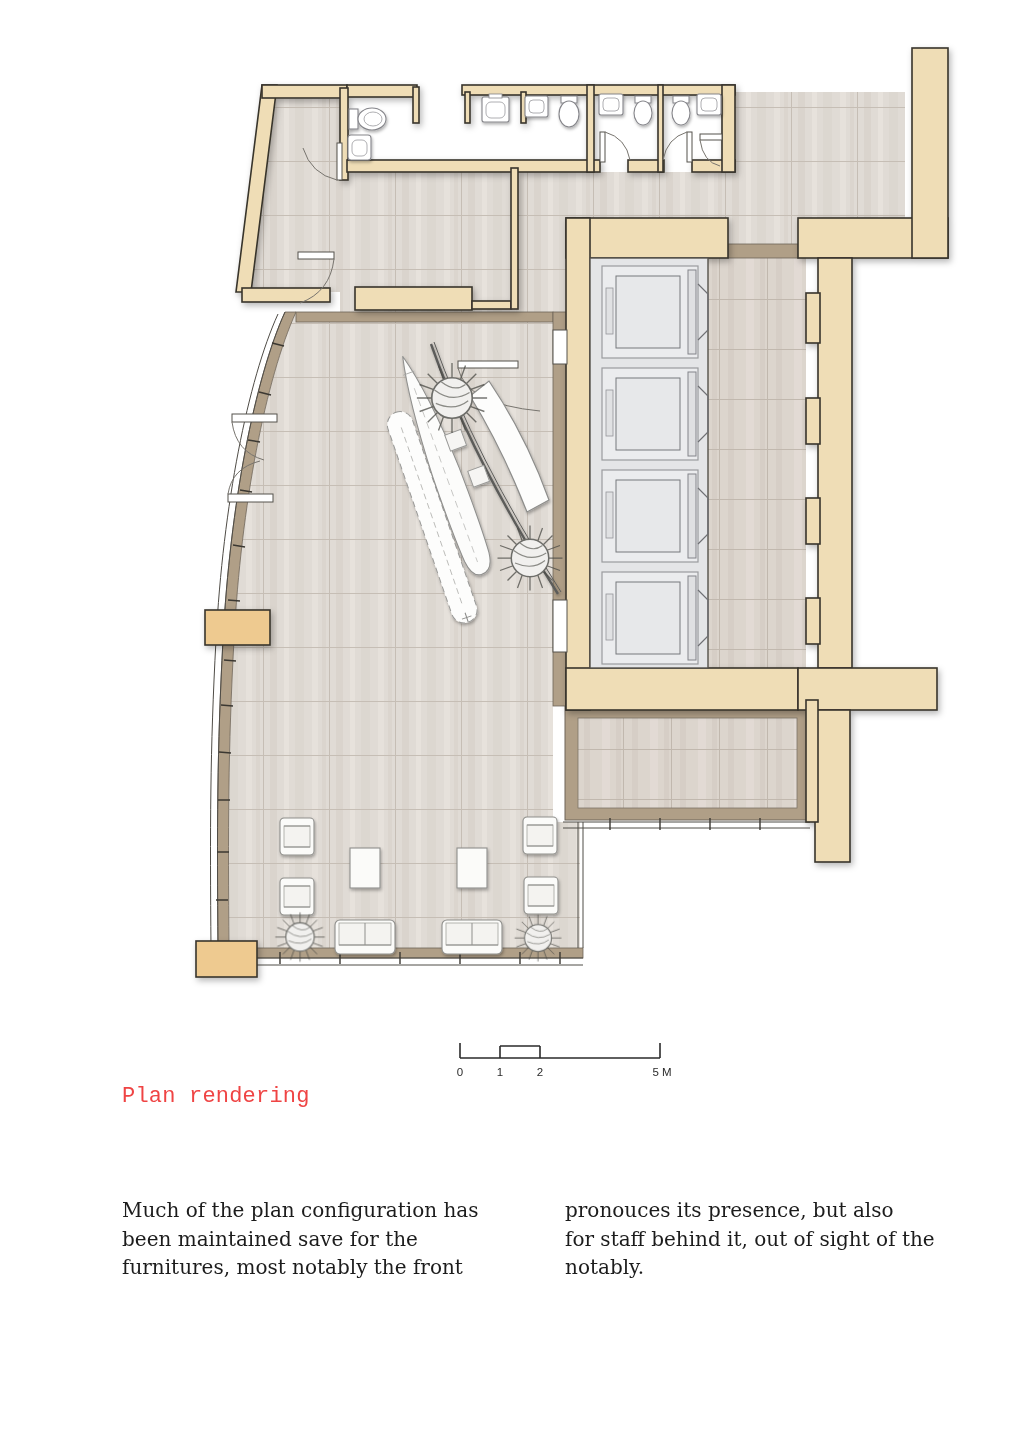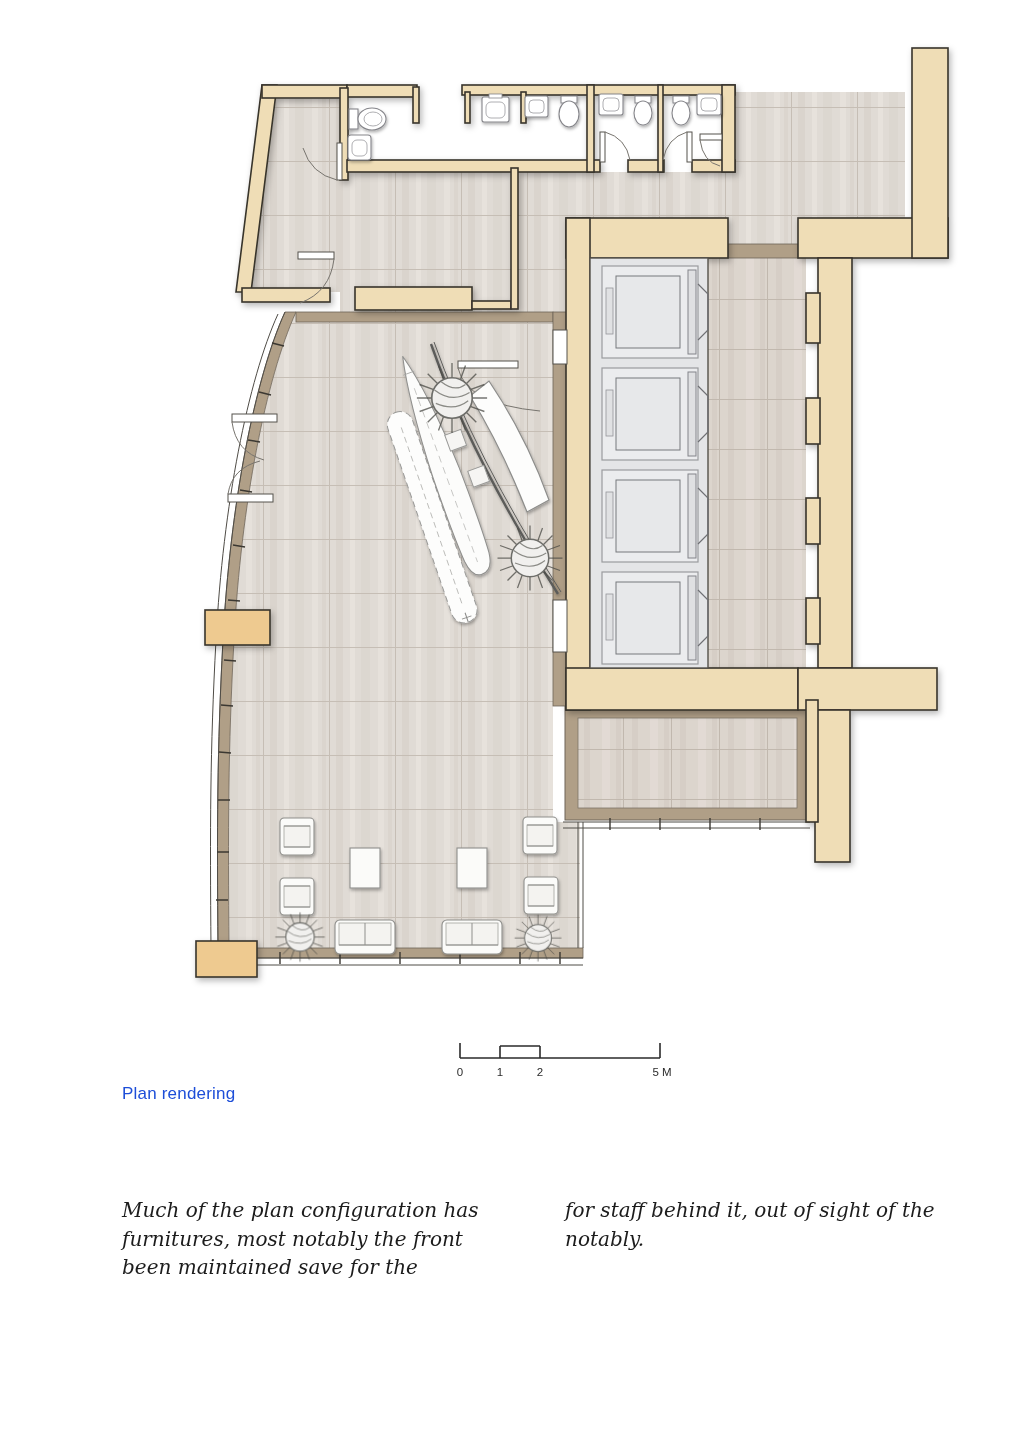--- a/index.html
+++ b/index.html
@@ -1,23 +1,23 @@
 <!DOCTYPE html>
 <html><head>
 <meta charset="utf-8">
 <style>
   html,body{margin:0;padding:0;background:#ffffff;}
   #page{position:relative;width:1024px;height:1448px;background:#ffffff;overflow:hidden;
         font-family:"Liberation Sans",sans-serif;}
   #plan-svg{position:absolute;left:0;top:0;}
-  .caption{position:absolute;left:122px;top:1084px;font-size:17px;letter-spacing:.2px;
-           color:#1d4ed8;font-family:Liberation Sans, sans-serif;}
+  .caption{position:absolute;left:122px;top:1084px;font-size:22px;letter-spacing:.2px;
+           color:#ef4444;font-family:Liberation Mono, monospace;}
   .bodycols{position:absolute;top:1196px;left:0;width:1024px;color:#1c1c1c;
             font-family:"DejaVu Serif","Liberation Serif",serif;font-size:20px;line-height:28.6px;}
-  .col{position:absolute;top:0;white-space:nowrap;font-style:italic;}
+  .col{position:absolute;top:0;white-space:nowrap;}
   .col1{left:122px;width:410px;}
   .col2{left:565px;width:410px;}
 </style>
 </head>
 <body>
 
 <div id="page">
 
 <svg id="plan-svg" width="1024" height="1448" viewBox="0 0 1024 1448">
   <defs>
@@ -302,22 +302,23 @@
       <text x="662" y="1076">5 M</text>
     </g>
   </g>
 </svg>
 
 <div class="caption">Plan rendering</div>
 
 <div class="bodycols">
   <div class="col col1">
     <div>Much of the plan configuration has</div>
+    <div>been maintained save for the</div>
     <div>furnitures, most notably the front</div>
-    <div>been maintained save for the</div>
   </div>
   <div class="col col2">
+    <div>pronouces its presence, but also</div>
     <div>for staff behind it, out of sight of the</div>
     <div>notably.</div>
   </div>
 </div>
 
 </div>
 
 </body></html>

